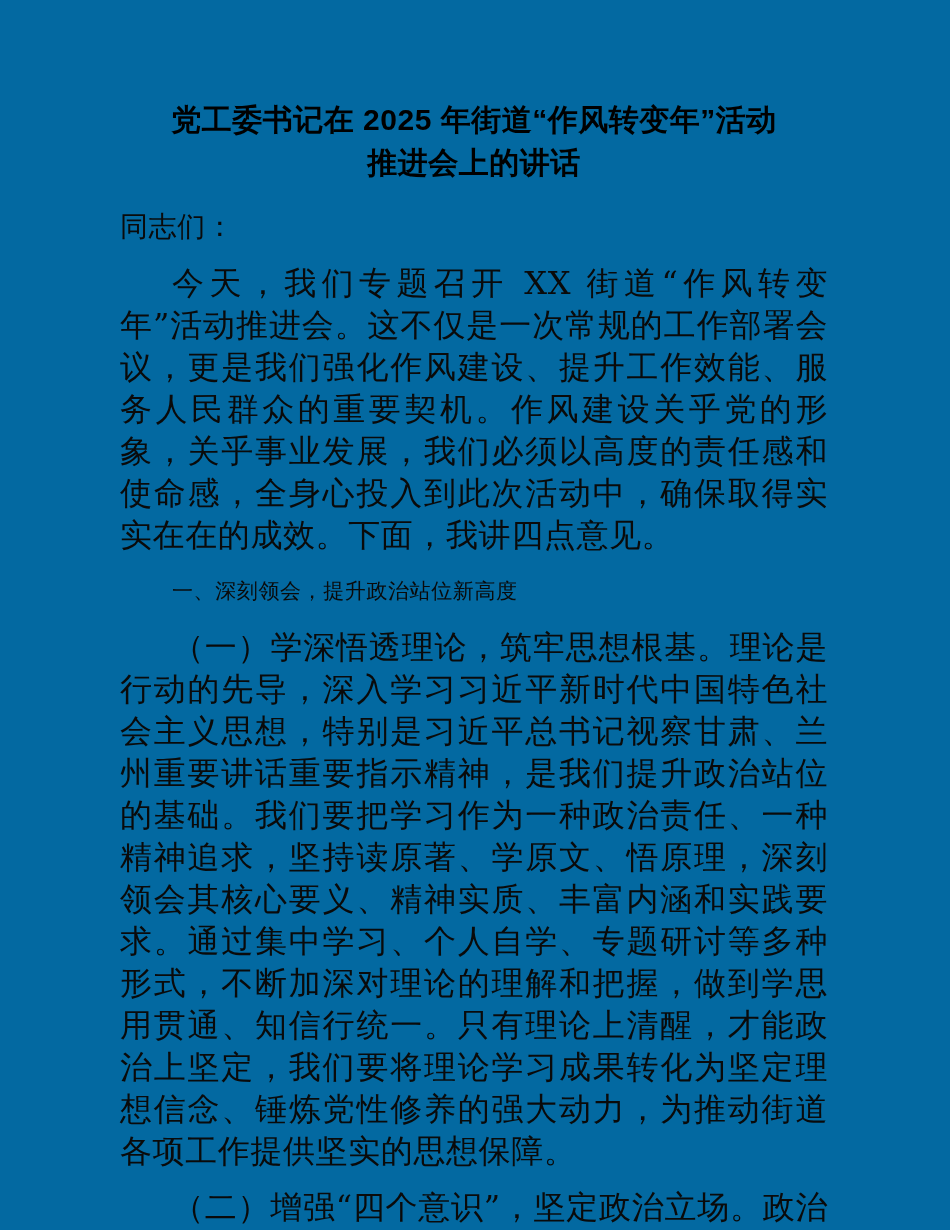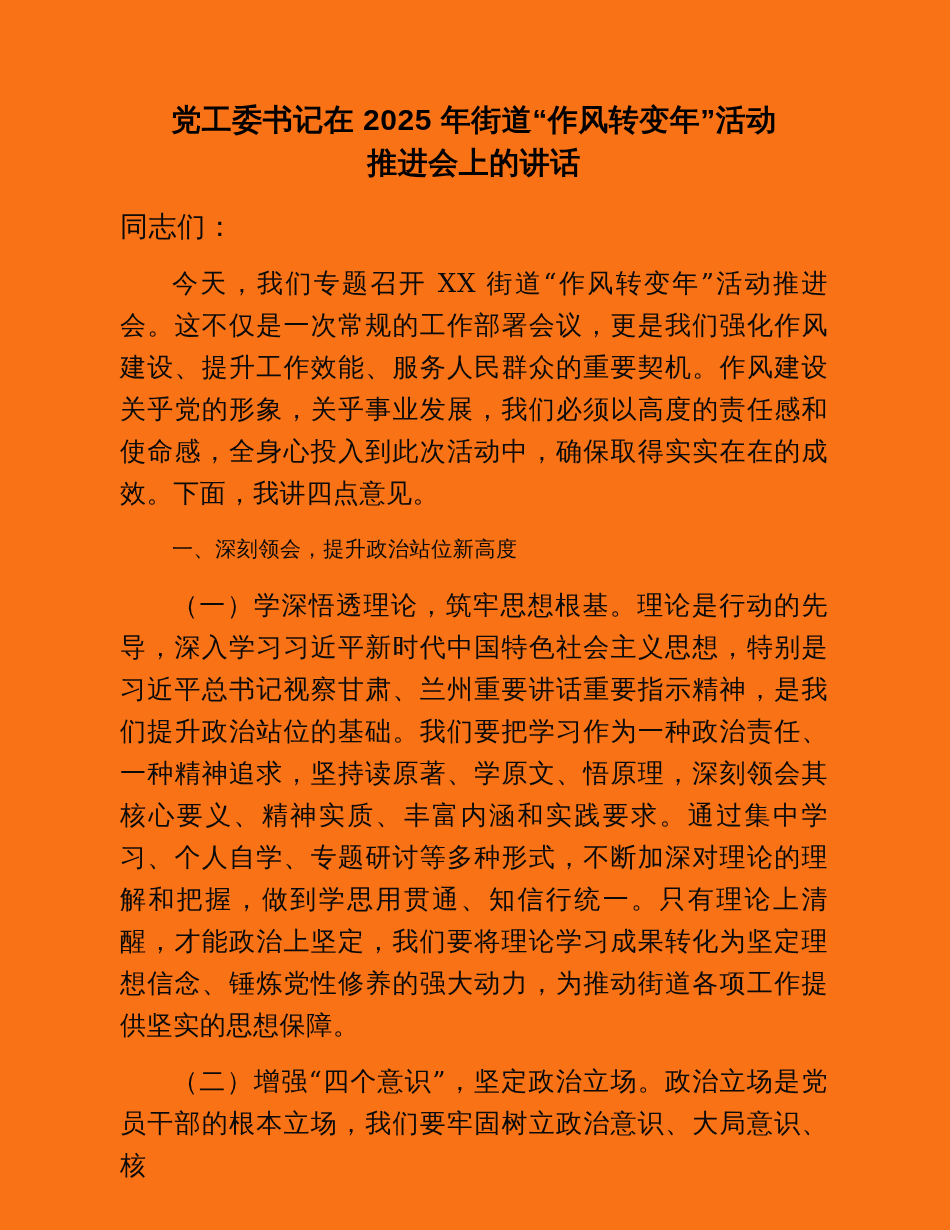--- a/index.html
+++ b/index.html
@@ -5,21 +5,21 @@
   html, body {
     margin: 0;
     padding: 0;
     background: #ffffff;
   }
 
   .page {
     position: relative;
     width: 950px;
     height: 1230px;
-    background: #f97316;
+    background: #0369a1;
     overflow: hidden;
     box-sizing: border-box;
   }
 
   .doc-body {
     position: absolute;
     left: 120px;
     top: 98px;
     width: 708px;
   }
@@ -47,21 +47,21 @@
     font-size: 28px;
     line-height: 42px;
     color: #0a0a0a;
     margin: 22px 0 0 0;
     text-align: left;
     letter-spacing: 0.6px;
   }
 
   .para {
     font-family: "DejaVu Serif", "Liberation Serif", serif;
-    font-size: 26px;
+    font-size: 32px;
     line-height: 42px;
     color: #0a0a0a;
     margin: 0;
     padding: 0;
     text-align: justify;
     text-align-last: left;
     text-indent: 52px;
     letter-spacing: 0.6px;
     word-break: break-all;
   }

